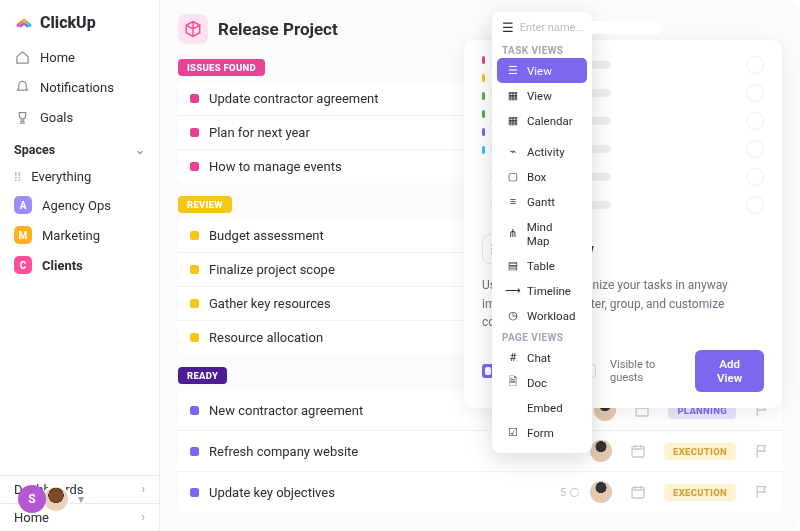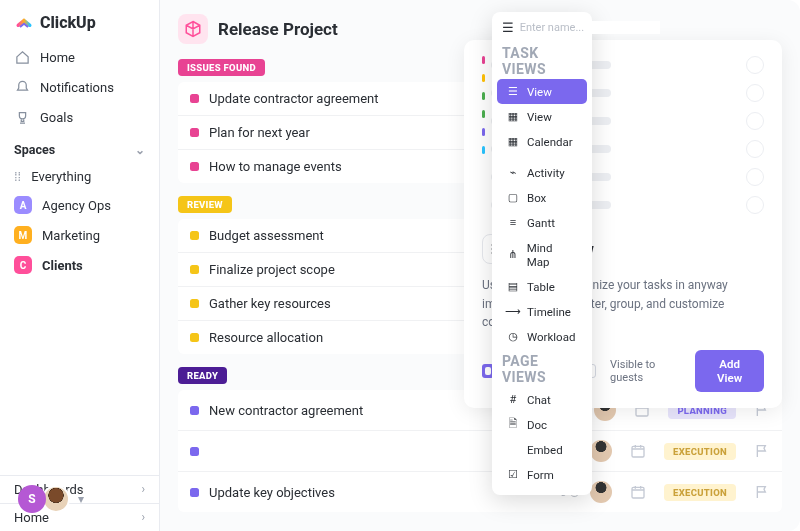--- a/index.html
+++ b/index.html
@@ -33,21 +33,21 @@
 .avatar-sm { width: 22px; height: 22px; border-radius: 50%; background: #d9c0a8; margin-left: auto; }
 .cal-ic { width: 16px; height: 16px; color: #c4c9d4; }
 .stage-pill { padding: 3px 9px; border-radius: 4px; font-size: 9.5px; font-weight: 800; letter-spacing: .3px; }
 .flag-ic { width: 16px; height: 16px; color: #c4c9d4; }
 .row-right { display: flex; align-items: center; gap: 18px; margin-left: auto; }
 
 .dropdown { position: absolute; top: 12px; left: 332px; width: 100px; background: #fff; border-radius: 8px; box-shadow: 0 6px 24px rgba(0,0,0,.15); z-index: 30; padding-bottom: 8px; }
 .dd-top { display: flex; align-items: center; gap: 6px; padding: 8px 10px 6px; }
 .dd-input { flex: 1; border: none; outline: none; font-size: 11px; color: #2a2e34; }
 .dd-input::placeholder { color: #b9bec7; }
-.dd-label { font-size: 14px; font-weight: 700; letter-spacing: .4px; color: #a1a8b5; padding: 4px 10px 2px; }
+.dd-label { font-size: 10px; font-weight: 700; letter-spacing: .4px; color: #a1a8b5; padding: 4px 10px 2px; }
 .dd-item { display: flex; align-items: center; gap: 8px; padding: 5.5px 10px; font-size: 11.5px; color: #2a2e34; cursor: pointer; border-radius: 5px; margin: 0 5px; }
 .dd-item.active { background: #7b68ee; color: #fff; }
 .dd-item .ic { width: 12px; height: 12px; display: flex; align-items: center; justify-content: center; font-size: 11px; color: inherit; }
 
 .side-panel { position: absolute; top: 40px; right: 18px; width: 318px; background: #fff; border-radius: 10px; box-shadow: 0 4px 20px rgba(0,0,0,.08); padding: 16px 18px 16px; z-index: 25; }
 .preview { display: flex; gap: 6px; margin-bottom: 20px; }
 .prev-stripe { width: 3px; border-radius: 2px; }
 .prev-rows { flex: 1; display: flex; flex-direction: column; gap: 10px; }
 .prev-row { display: flex; align-items: center; gap: 8px; }
 .prev-bar { height: 8px; border-radius: 4px; background: #eceef2; flex: 1; }
@@ -206,20 +206,21 @@
                   <path d="M3 9h18 M8 3v4 M16 3v4"></path>
                 </svg>
         <span class="stage-pill" style="background:#e7e4fb;color:#7b68ee">PLANNING</span>
         <svg class="flag-ic" viewBox="0 0 24 24" fill="none" stroke="currentColor" stroke-width="2">
                   <path d="M5 21V4h12l-2 4 2 4H5"></path>
                 </svg>
       </div>
     </div>
             <div class="task-row">
       <span class="sq" style="background:#7b68ee"></span>
+      <span class="task-name">Refresh company website</span>
       <div class="row-right">
         <div class="avatar-sm" style="background:radial-gradient(circle at 50% 30%, #333 28%, transparent 30%), #e3c9b0"></div>
         <svg class="cal-ic" viewBox="0 0 24 24" fill="none" stroke="currentColor" stroke-width="2">
                   <rect x="3" y="5" width="18" height="16" rx="2"></rect>
                   <path d="M3 9h18 M8 3v4 M16 3v4"></path>
                 </svg>
         <span class="stage-pill" style="background:#fff3cf;color:#caa13a">EXECUTION</span>
         <svg class="flag-ic" viewBox="0 0 24 24" fill="none" stroke="currentColor" stroke-width="2">
                   <path d="M5 21V4h12l-2 4 2 4H5"></path>
                 </svg>

